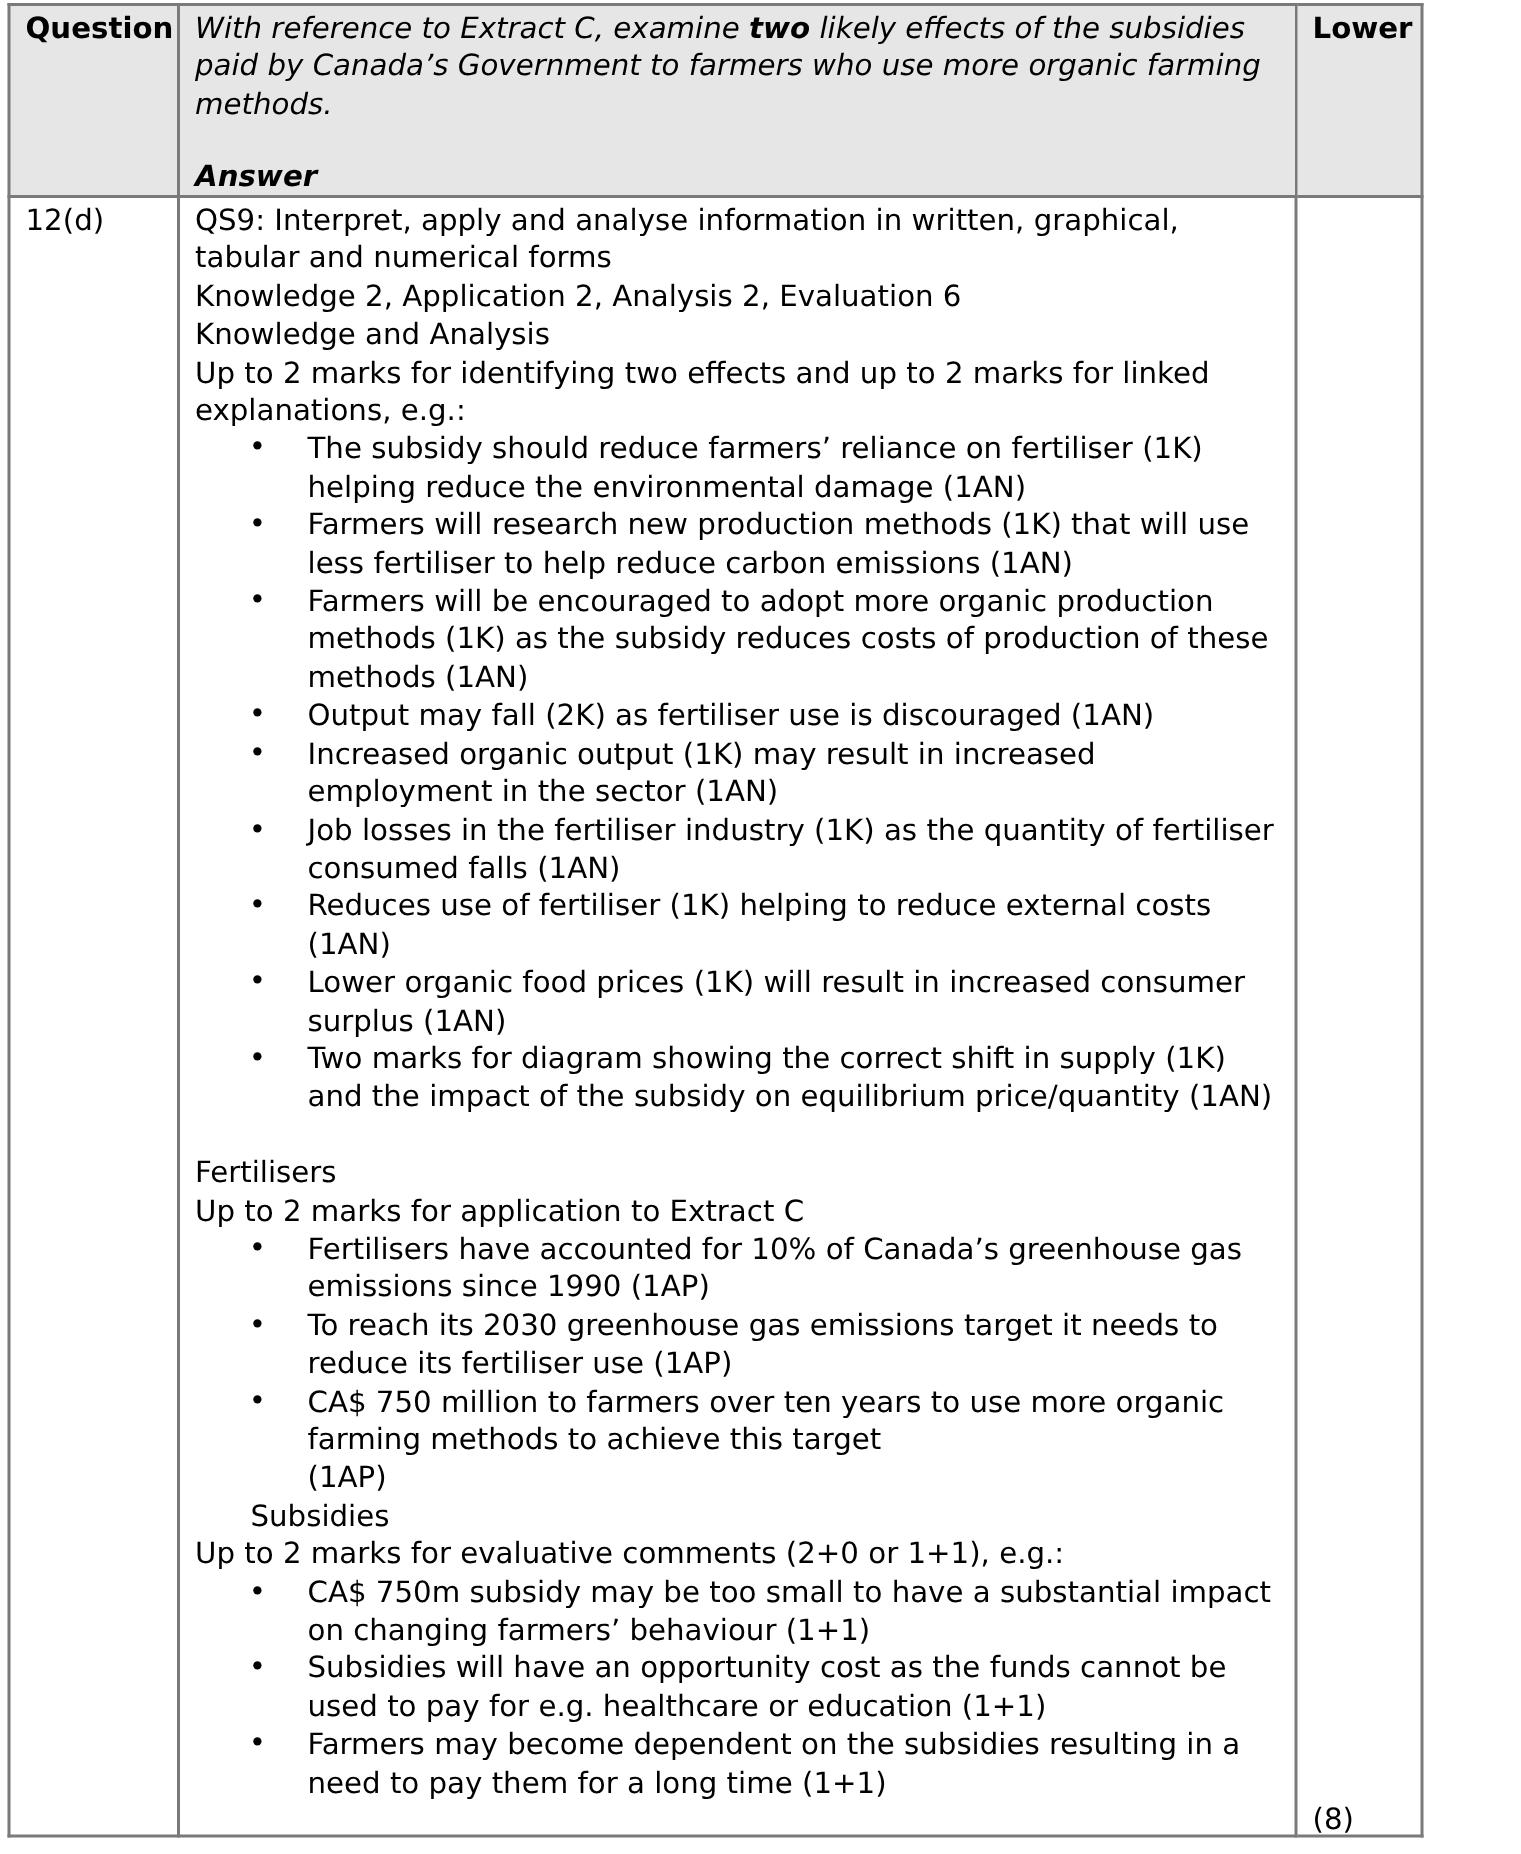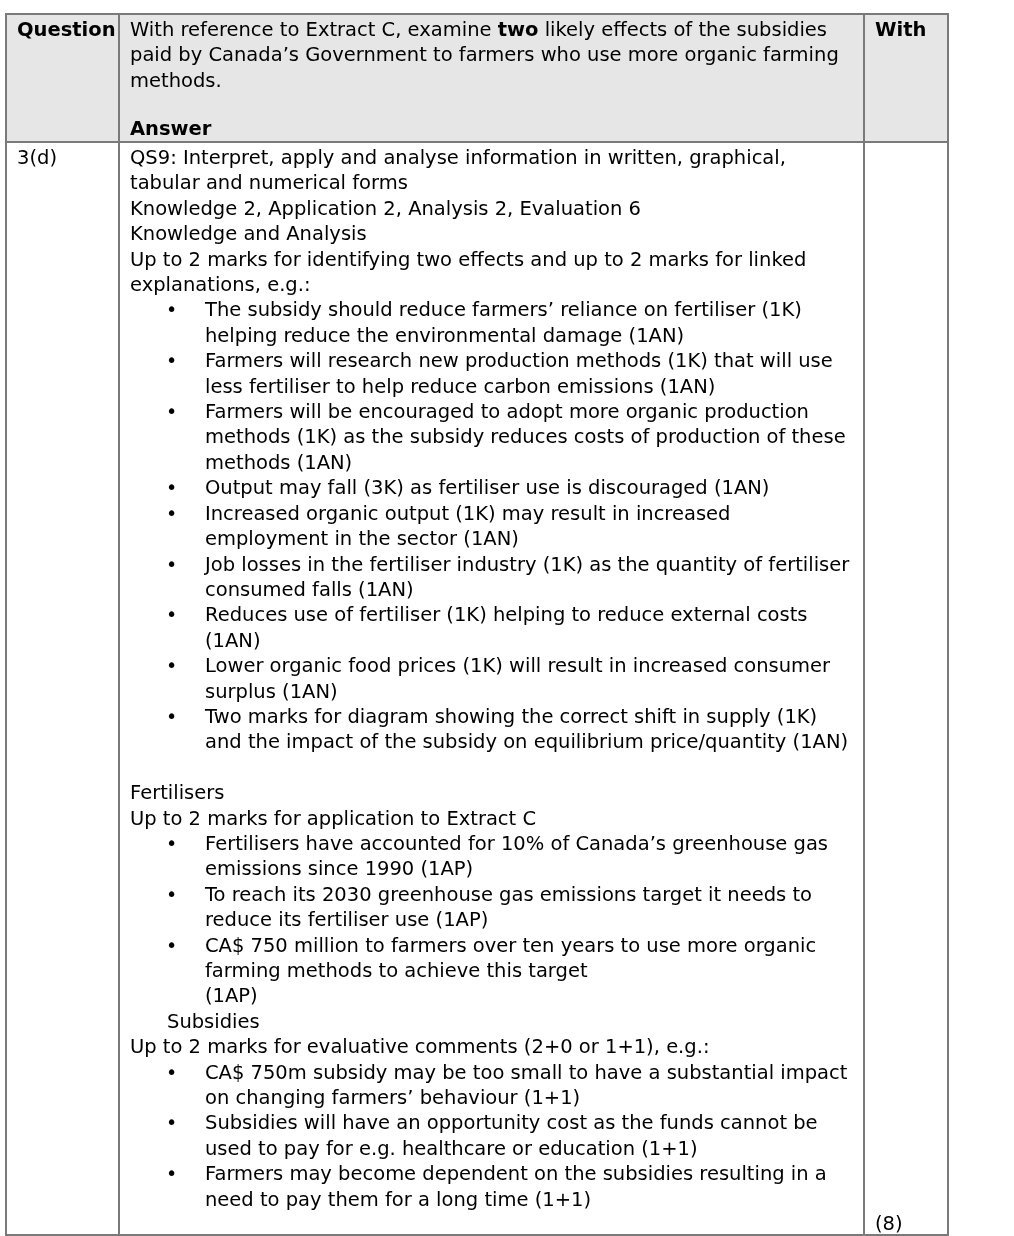--- a/index.html
+++ b/index.html
@@ -10,21 +10,21 @@
     body {
       width: 1014px;
       height: 1236px;
       position: relative;
       font-family: "DejaVu Sans", "Liberation Sans", sans-serif;
       color: #000;
     }
     table.ms {
       position: absolute;
       left: 5px;
-      top: 13px;
+      top: 2px;
       width: 856px;
       border-collapse: collapse;
       table-layout: fixed;
     }
     table.ms td {
       border: 2px solid #7a7a7a;
       vertical-align: top;
       font-size: 19.5px;
       line-height: 25.4px;
       padding: 2px 10px 0 10px;
@@ -42,21 +42,21 @@
     .col-m { width: 84px; }
     .bold { font-weight: bold; }
     .head-question-label { font-weight: bold; }
     .answer-label {
       font-weight: bold;
       position: absolute;
       left: 0;
       bottom: 0;
     }
     .head-answer-cell { position: relative; }
-    .head-answer-inner { position: relative; height: 124px; }
+    .head-answer-inner { position: relative; height: 124px; font-style: italic; }
     ul.bullets {
       list-style: none;
       margin: 0;
       padding: 0 0 0 75px;
     }
     ul.bullets li {
       position: relative;
     }
     ul.bullets li::before {
       content: "\2022";
@@ -88,37 +88,37 @@
     <td>
       <span class="head-question-label">Question</span>
     </td>
     <td class="head-answer-cell">
       <div class="head-answer-inner">
         <div><span>With reference to Extract C, examine </span><span class="bold">two</span><span> likely effects of the subsidies paid by Canada’s Government to farmers who use more organic farming methods.</span></div>
         <div class="answer-label">Answer</div>
       </div>
     </td>
     <td>
-      <span class="bold">With</span>
+      <span class="bold">Lower</span>
     </td>
   </tr>
   <tr class="body">
     <td>
-      <span>3(d)</span>
+      <span>12(d)</span>
     </td>
     <td>
       <div>QS9: Interpret, apply and analyse information in written, graphical, tabular and numerical forms</div>
       <div>Knowledge 2, Application 2, Analysis 2, Evaluation 6</div>
       <div>Knowledge and Analysis</div>
       <div>Up to 2 marks for identifying two effects and up to 2 marks for linked explanations, e.g.:</div>
       <ul class="bullets">
         <li>The subsidy should reduce farmers’ reliance on fertiliser (1K) helping reduce the environmental damage (1AN)</li>
         <li>Farmers will research new production methods (1K) that will use less fertiliser to help reduce carbon emissions (1AN)</li>
         <li>Farmers will be encouraged to adopt more organic production methods (1K) as the subsidy reduces costs of production of these methods (1AN)</li>
-        <li>Output may fall (3K) as fertiliser use is discouraged (1AN)</li>
+        <li>Output may fall (2K) as fertiliser use is discouraged (1AN)</li>
         <li>Increased organic output (1K) may result in increased employment in the sector (1AN)</li>
         <li>Job losses in the fertiliser industry (1K) as the quantity of fertiliser consumed falls (1AN)</li>
         <li>Reduces use of fertiliser (1K) helping to reduce external costs (1AN)</li>
         <li>Lower organic food prices (1K) will result in increased consumer surplus (1AN)</li>
         <li>Two marks for diagram showing the correct shift in supply (1K) and the impact of the subsidy on equilibrium price/quantity (1AN)</li>
       </ul>
       <div class="spacer"></div>
       <div>Fertilisers</div>
       <div>Up to 2 marks for application to Extract C</div>
       <ul class="bullets">

